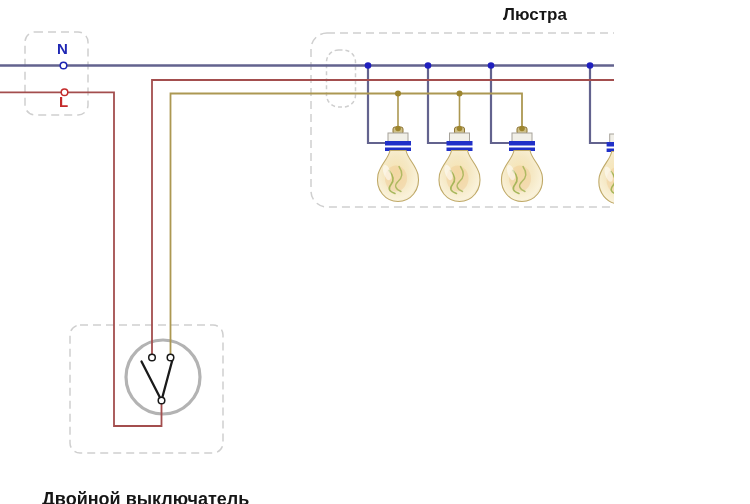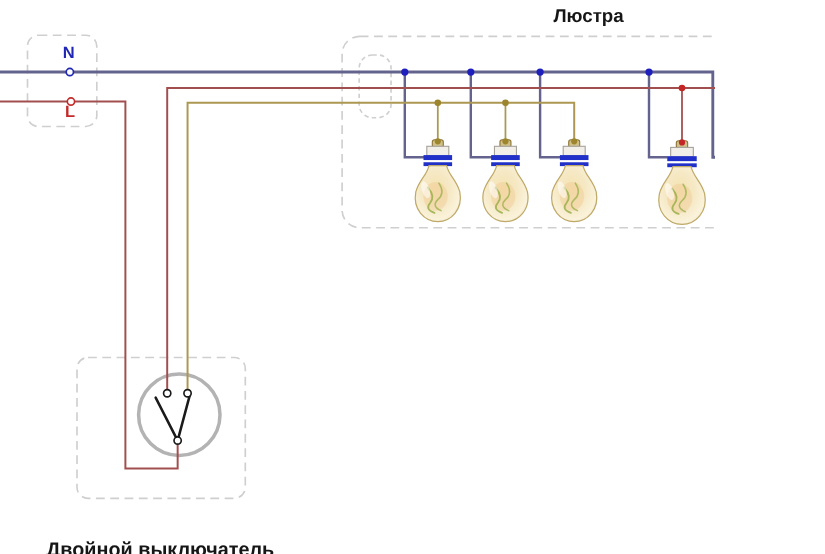--- a/index.html
+++ b/index.html
@@ -2,21 +2,20 @@
 <html><head>
 <meta charset="utf-8">
 <style>
   html,body{margin:0;padding:0;background:#ffffff;}
   .stage{
     position:relative;
     width:614px;height:504px;
     background:#ffffff;
     overflow:hidden;
     font-family:"Liberation Sans", sans-serif;
-    padding-left:36px;
   }
   .stage svg{position:absolute;left:0;top:0;}
   .lbl{
     position:absolute;
     font-family:"Liberation Sans", sans-serif;
     font-weight:bold;
     color:#161616;
     white-space:nowrap;
     user-select:none;
   }

